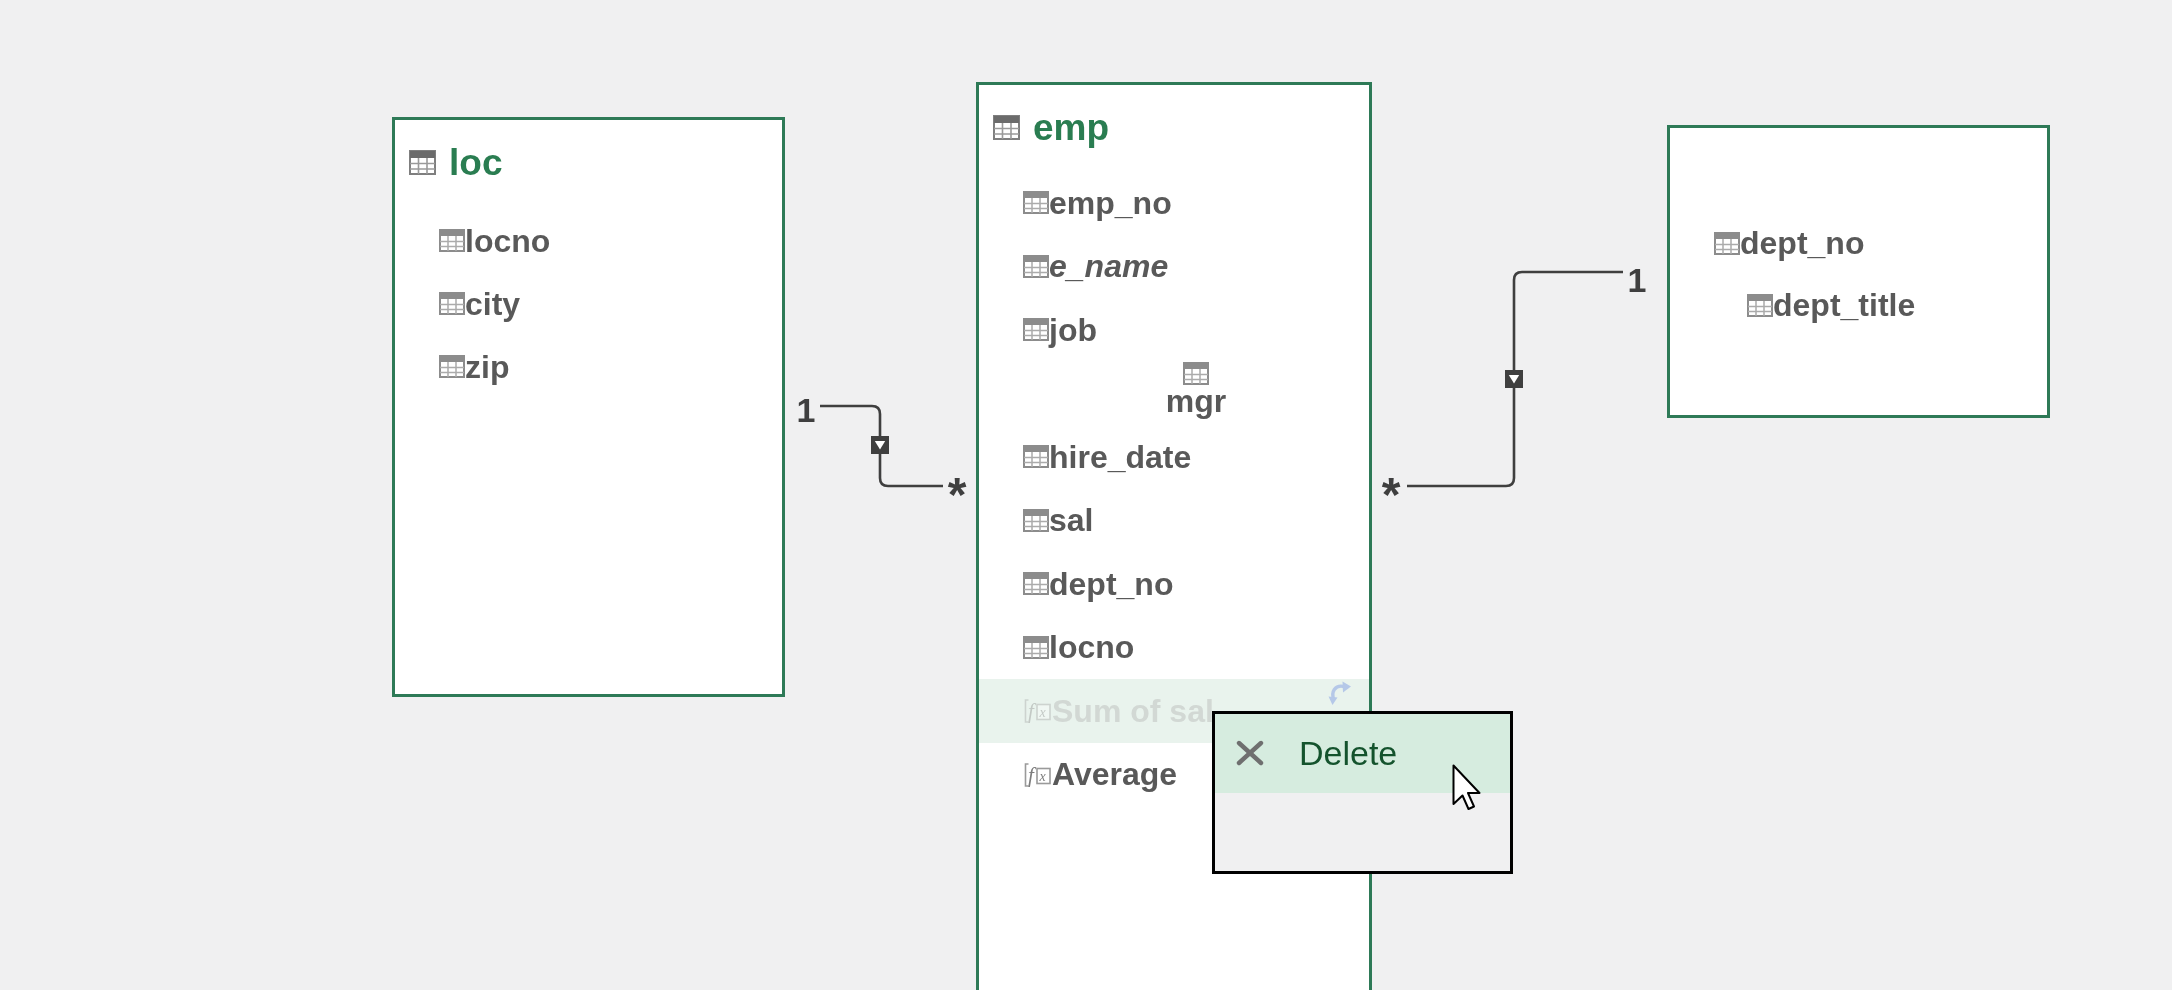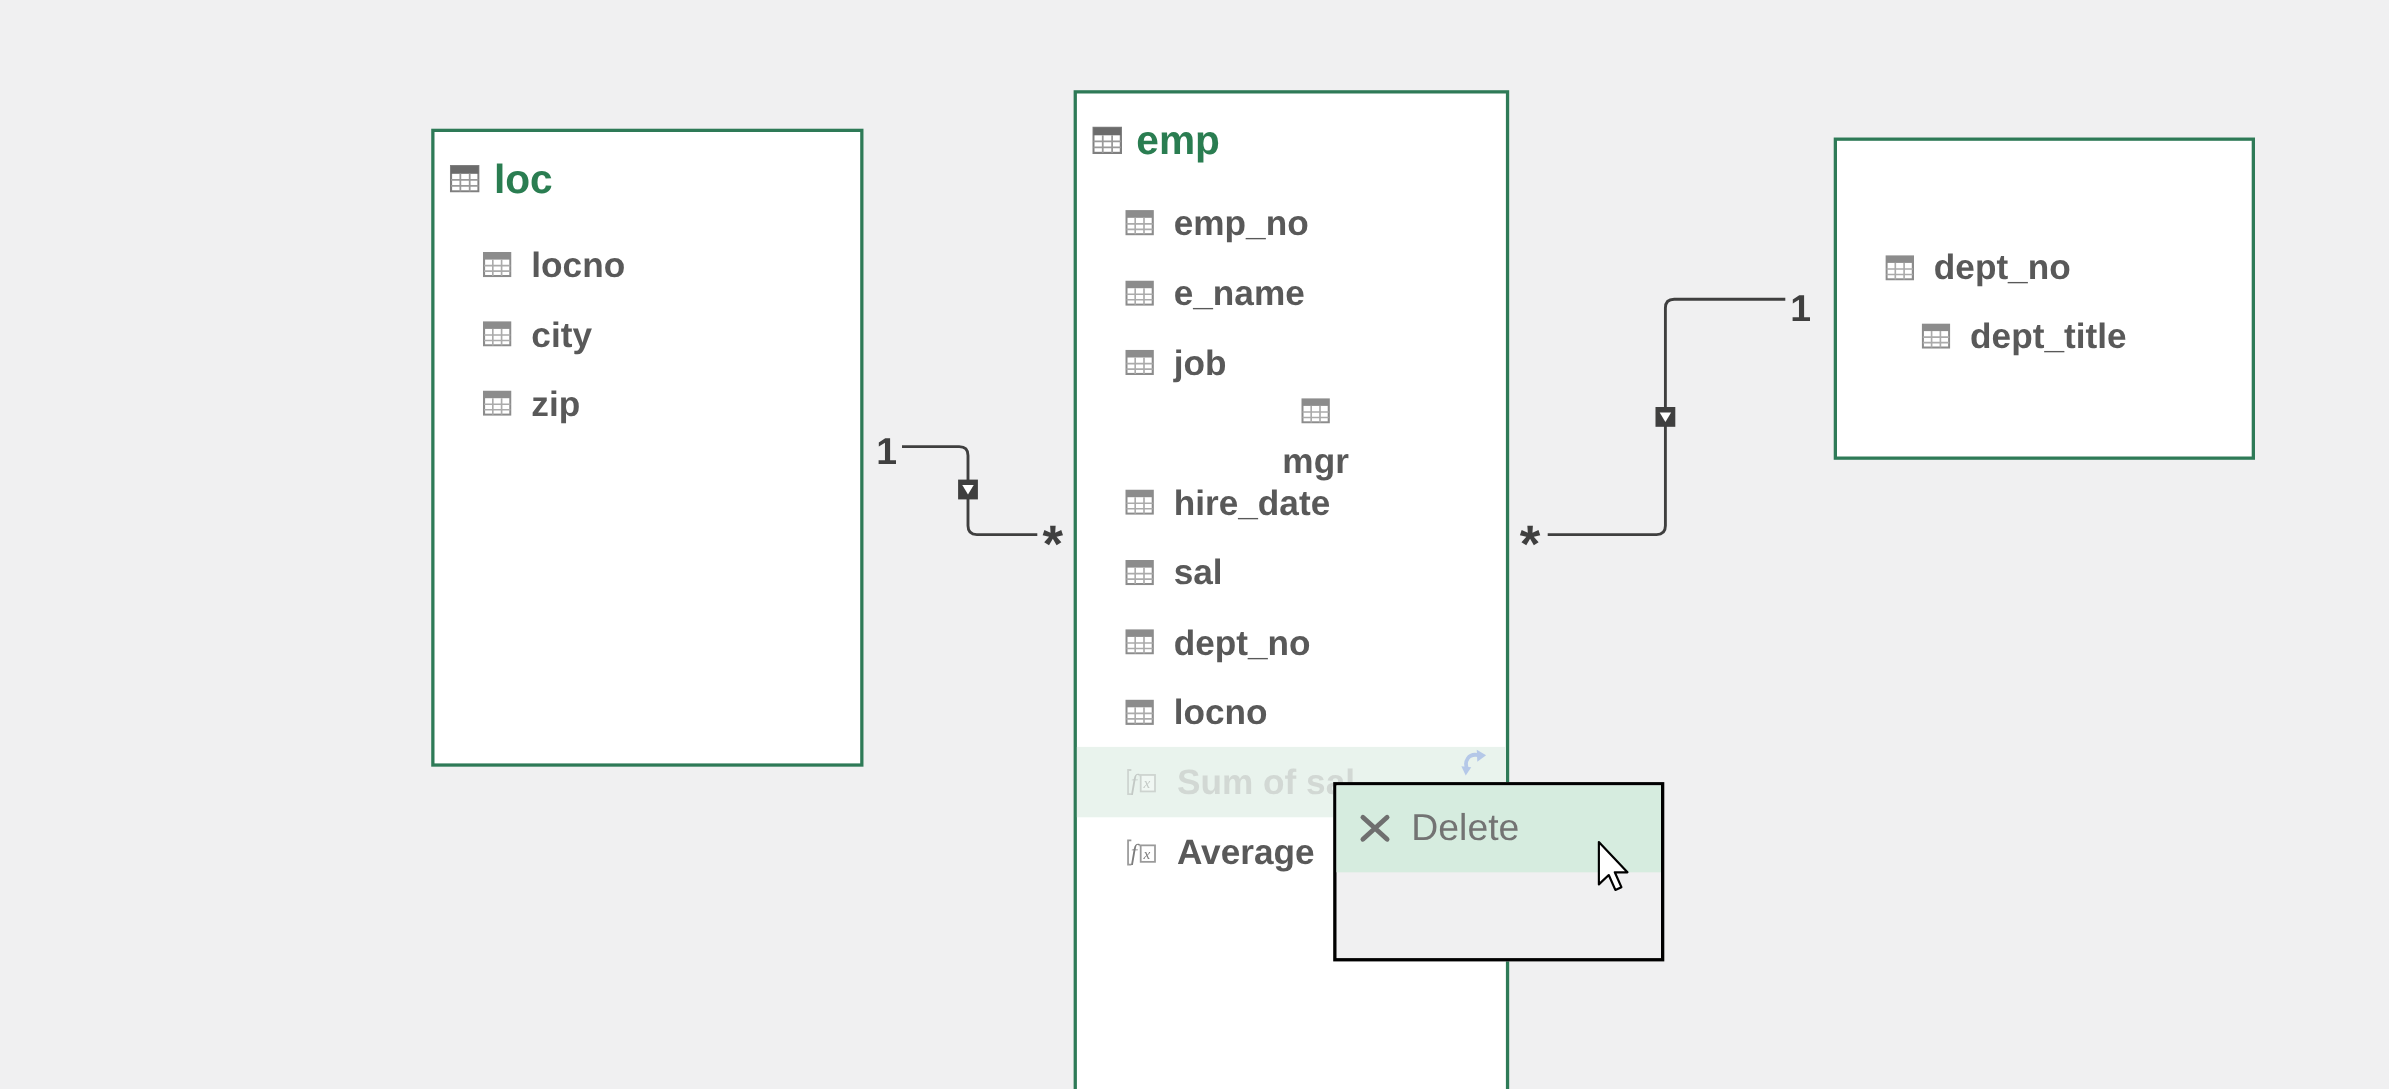--- a/index.html
+++ b/index.html
@@ -4,42 +4,42 @@
 <style>
   html,body{margin:0;padding:0;}
   body{font-family:"Liberation Sans", sans-serif;}
   .canvas{position:relative;width:2172px;height:990px;background:#f0f0f1;overflow:hidden;padding-left:27px;}
 
   
   .tbl{position:absolute;background:#ffffff;border:3px solid #2e7a57;box-sizing:border-box;z-index:2;}
   .thead{position:absolute;top:20px;left:14px;right:8px;height:44px;display:flex;align-items:center;gap:13px;}
   .tname{font-size:37px;font-weight:bold;color:#2a7d51;line-height:1;}
   .trows{position:absolute;left:0;right:0;}
-  .frow{display:flex;align-items:center;gap:18px;padding-left:44px;box-sizing:border-box;position:relative;}
+  .frow{display:flex;align-items:center;gap:0;padding-left:44px;box-sizing:border-box;position:relative;}
   .frow span{font-size:32px;font-weight:bold;color:#595959;line-height:1;white-space:nowrap;}
   .ico{flex:0 0 auto;}
 
   
   .selghost{background:#e9f3ed;}
   .selghost span{color:#d2d8d4;}
   .selghost .ico{opacity:0.35;}
   .sync{position:absolute;right:16px;top:1px;}
 
   
   .wires{position:absolute;left:0;top:0;z-index:3;}
   .wire{fill:none;stroke:#3f3f3f;stroke-width:2.6px;}
   .card{fill:#3f3f3f;font-weight:bold;font-family:"Liberation Sans",sans-serif;}
   .card.one{font-size:34px;}
   .card.many{font-size:48px;}
 
   
   .menu{position:absolute;left:1212px;top:711px;width:301px;height:163px;background:#f0f0f1;
         border:3px solid #000;box-sizing:border-box;z-index:10;}
   .mi{height:78.5px;display:flex;align-items:center;gap:17px;padding-left:19px;box-sizing:border-box;}
-  .mi span{font-size:34px;color:#737373;line-height:1;}
+  .mi span{font-size:34px;color:#14532d;line-height:1;margin-left:16px;}
   .mi.hover{background:#d6ecdf;}
 
   .cursor{position:absolute;left:1452px;top:764px;z-index:20;}
 </style>
 </head>
 <body>
 
 <svg width="0" height="0" style="position:absolute" aria-hidden="true">
   <defs>
     <g id="icon-table-big">
@@ -103,21 +103,21 @@
         </svg>
       <span class="tname">emp</span>
     </div>
     <div class="trows" style="top:86px;">
       <div class="frow" style="height:63.5px;">
         <svg class="ico" width="26" height="23" viewBox="0 0 26 23">
             <use href="#icon-table-small"></use>
           </svg>
         <span>emp_no</span>
       </div>
-      <div class="frow" style="height:63.5px;">
+      <div class="frow" style="height:63.5px;font-style:italic;">
         <svg class="ico" width="26" height="23" viewBox="0 0 26 23">
             <use href="#icon-table-small"></use>
           </svg>
         <span>e_name</span>
       </div>
       <div class="frow" style="height:63.5px;">
         <svg class="ico" width="26" height="23" viewBox="0 0 26 23">
             <use href="#icon-table-small"></use>
           </svg>
         <span>job</span>

